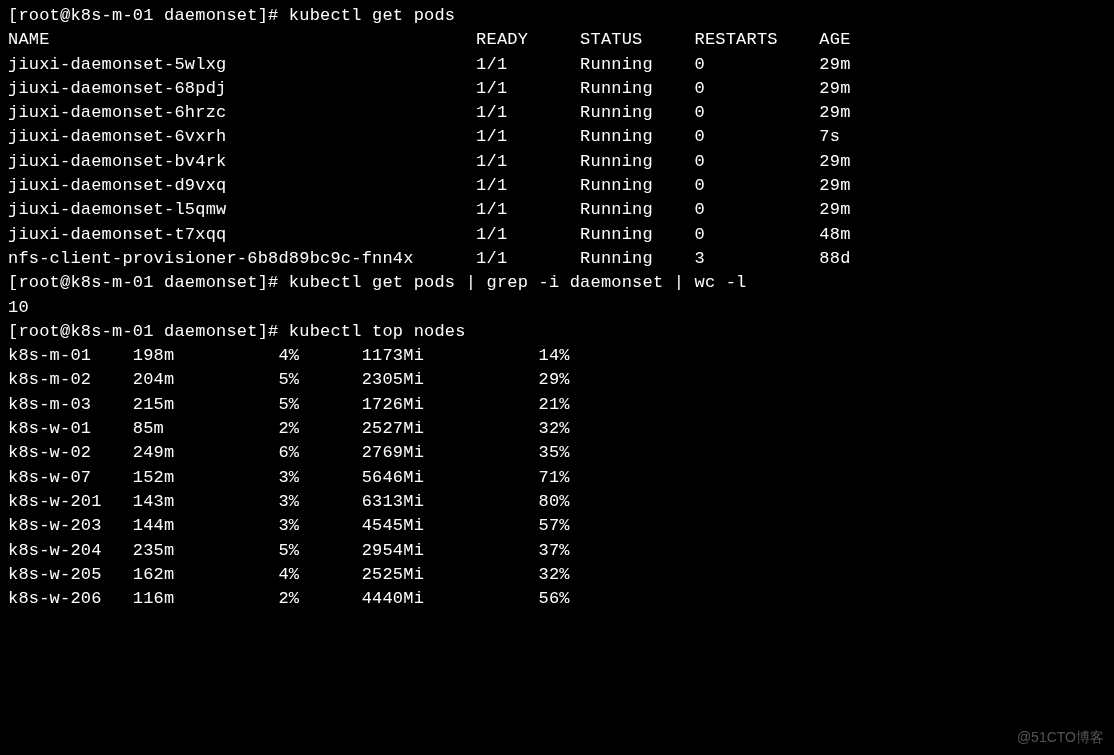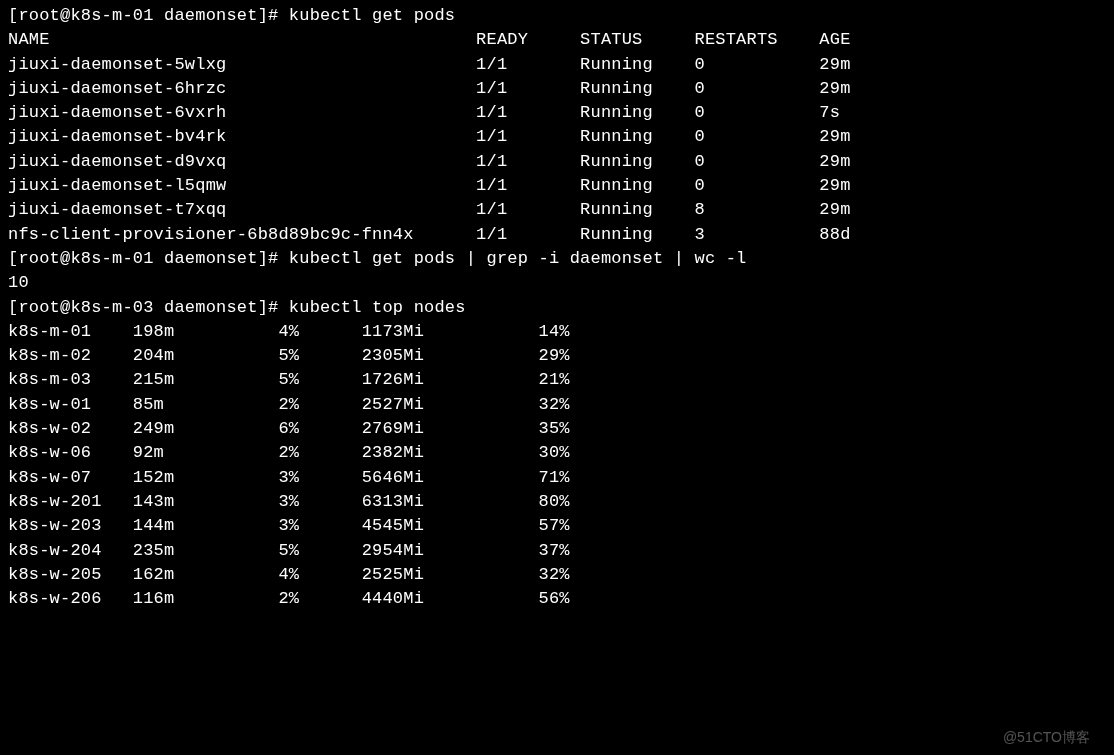--- a/index.html
+++ b/index.html
@@ -13,51 +13,51 @@
       width: 1114px;
       height: 755px;
       overflow: hidden;
       position: relative;
       font-weight: 500;
       letter-spacing: 0.2px;
     }
     .line { white-space: pre; }
     .watermark {
       position: absolute;
-      right: 24px;
+      right: 10px;
       bottom: 6px;
       color: rgba(255,255,255,0.32);
       font-size: 14px;
       font-family: sans-serif;
       letter-spacing: 0;
     }
   </style>
 </head>
 <body>
 
 <div id="terminal">
     <div class="line">[root@k8s-m-01 daemonset]# kubectl get pods</div>
     <div class="line">NAME                                         READY     STATUS     RESTARTS    AGE</div>
     <div class="line">jiuxi-daemonset-5wlxg                        1/1       Running    0           29m</div>
+    <div class="line">jiuxi-daemonset-68pdj                        1/1       Running    0           29m</div>
     <div class="line">jiuxi-daemonset-6hrzc                        1/1       Running    0           29m</div>
     <div class="line">jiuxi-daemonset-6vxrh                        1/1       Running    0           7s</div>
     <div class="line">jiuxi-daemonset-bv4rk                        1/1       Running    0           29m</div>
     <div class="line">jiuxi-daemonset-d9vxq                        1/1       Running    0           29m</div>
     <div class="line">jiuxi-daemonset-l5qmw                        1/1       Running    0           29m</div>
-    <div class="line">jiuxi-daemonset-t7xqq                        1/1       Running    8           29m</div>
+    <div class="line">jiuxi-daemonset-t7xqq                        1/1       Running    0           48m</div>
     <div class="line">nfs-client-provisioner-6b8d89bc9c-fnn4x      1/1       Running    3           88d</div>
     <div class="line">[root@k8s-m-01 daemonset]# kubectl get pods | grep -i daemonset | wc -l</div>
     <div class="line">10</div>
-    <div class="line">[root@k8s-m-03 daemonset]# kubectl top nodes</div>
+    <div class="line">[root@k8s-m-01 daemonset]# kubectl top nodes</div>
     <div class="line">k8s-m-01    198m          4%      1173Mi           14%</div>
     <div class="line">k8s-m-02    204m          5%      2305Mi           29%</div>
     <div class="line">k8s-m-03    215m          5%      1726Mi           21%</div>
     <div class="line">k8s-w-01    85m           2%      2527Mi           32%</div>
     <div class="line">k8s-w-02    249m          6%      2769Mi           35%</div>
-    <div class="line">k8s-w-06    92m           2%      2382Mi           30%</div>
     <div class="line">k8s-w-07    152m          3%      5646Mi           71%</div>
     <div class="line">k8s-w-201   143m          3%      6313Mi           80%</div>
     <div class="line">k8s-w-203   144m          3%      4545Mi           57%</div>
     <div class="line">k8s-w-204   235m          5%      2954Mi           37%</div>
     <div class="line">k8s-w-205   162m          4%      2525Mi           32%</div>
     <div class="line">k8s-w-206   116m          2%      4440Mi           56%</div>
   </div>
 <div class="watermark">@51CTO博客</div>
 
 </body></html>

